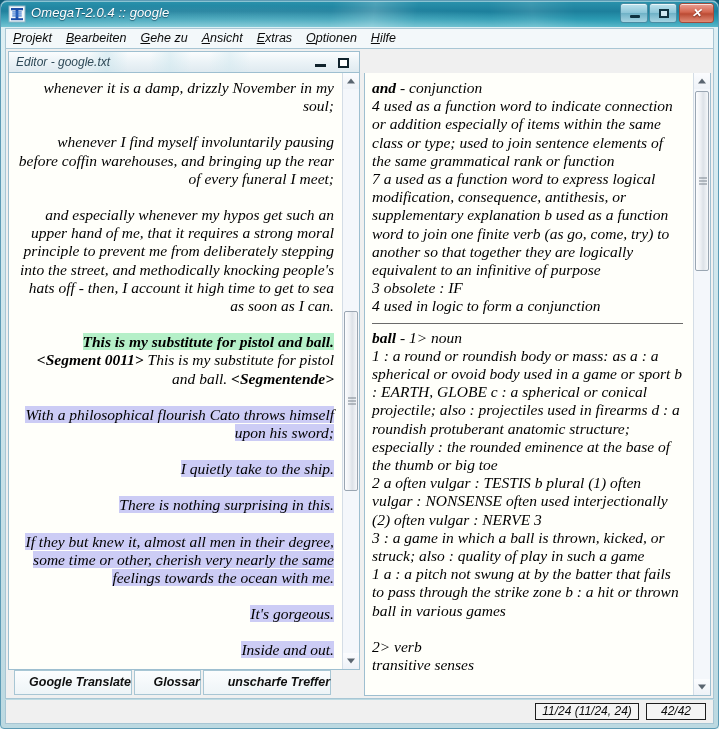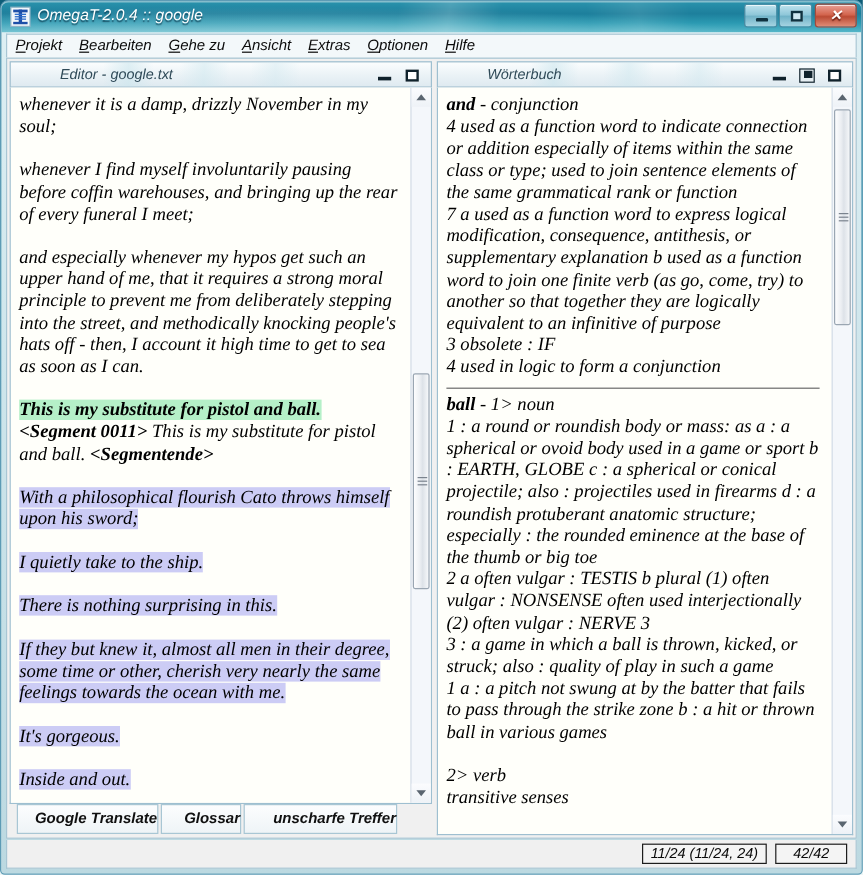--- a/index.html
+++ b/index.html
@@ -112,21 +112,21 @@
   }
   .panel-title .shine{
     position:absolute;left:0;top:0;right:0;bottom:0;
     background:
       linear-gradient(92deg, rgba(255,255,255,0) 22%, rgba(200,228,236,.55) 28%, rgba(255,255,255,0) 34%),
       linear-gradient(92deg, rgba(255,255,255,0) 40%, rgba(205,231,238,.5) 46%, rgba(255,255,255,0) 52%),
       linear-gradient(92deg, rgba(255,255,255,0) 57%, rgba(208,232,239,.45) 63%, rgba(255,255,255,0) 69%);
     pointer-events:none;
   }
   .panel-title .label{
-    position:absolute;left:7px;top:3px;font-size:12px;color:#2f4a58;white-space:nowrap;margin-left:34px;
+    position:absolute;left:7px;top:3px;font-size:12px;color:#2f4a58;white-space:nowrap;
   }
   .pbtn{
     position:absolute;top:3px;width:16px;height:16px;cursor:default;
   }
   .pbtn .pmin{position:absolute;left:2px;top:9px;width:11px;height:3px;background:#10222c;}
   .pbtn .pmax{position:absolute;left:2px;top:3px;width:11px;height:10px;box-sizing:border-box;border:2px solid #10222c;background:#fff;}
   .pbtn .pund{position:absolute;left:1px;top:2px;width:13px;height:12px;box-sizing:border-box;border:1px solid #10222c;background:#e6eef2;}
   .pbtn .pund:after{
     content:"";position:absolute;right:1px;top:1px;width:7px;height:6px;
     background:#10222c;
@@ -146,21 +146,21 @@
     position:absolute;left:0;top:0;right:17px;bottom:0;
     overflow:hidden;
     background:#fffffa;
     padding:6px 8px 0 7px;
     box-sizing:border-box;
     font-family:"Liberation Serif",serif;
     font-size:15.5px;
     line-height:18.2px;
     color:#000;
   }
-  #panel-editor .panel-body{bottom:26px;}
+  #panel-editor .panel-body{bottom:26px;text-align:right;}
   #editor-tabs{
     position:absolute;left:0;right:0;bottom:0;height:26px;
   }
   .doc p{margin:0 0 0 0;}
   .doc .blank{height:18px;}
   .seg-active{
     background:#b5f0c8;font-weight:bold;
     display:inline;
   }
   .seg-tag{font-weight:bold;}
@@ -331,35 +331,20 @@
           </div>
         </div>
         <div class="tabrow" id="editor-tabs">
           <div class="tabbtn" id="tab-gt">Google Translate</div>
           <div class="tabbtn" id="tab-gloss">Glossar</div>
           <div class="tabbtn" id="tab-fuzzy">unscharfe Treffer</div>
         </div>
       </div>
 
       <div class="panel" id="panel-dict">
-        <div class="panel-title">
-          <span class="shine"></span>
-          <span class="label">Wörterbuch</span>
-          <span class="pbtn" style="right:52px;">
-            <span class="pmin"></span>
-          </span>
-          <span class="pbtn" style="right:29px;">
-            <span class="pund">
-                <span class="parrow">↗</span>
-              </span>
-          </span>
-          <span class="pbtn" style="right:6px;">
-            <span class="pmax"></span>
-          </span>
-        </div>
         <div class="panel-body">
           <div class="doc" id="dict-doc">
               <p><span class="dict-head">and</span><span> - conjunction</span></p>
               <p>4 used as a function word to indicate connection or addition especially of items within the same class or type; used to join sentence elements of the same grammatical rank or function</p>
               <p>7 a used as a function word to express logical modification, consequence, antithesis, or supplementary explanation b used as a function word to join one finite verb (as go, come, try) to another so that together they are logically equivalent to an infinitive of purpose</p>
               <p>3 obsolete : IF</p>
               <p>4 used in logic to form a conjunction</p>
               <div class="dict-rule"></div>
               <p><span class="dict-head">ball</span><span> - 1&gt; noun</span></p>
               <p>1 : a round or roundish body or mass: as a : a spherical or ovoid body used in a game or sport b : EARTH, GLOBE c : a spherical or conical projectile; also : projectiles used in firearms d : a roundish protuberant anatomic structure; especially : the rounded eminence at the base of the thumb or big toe</p>

